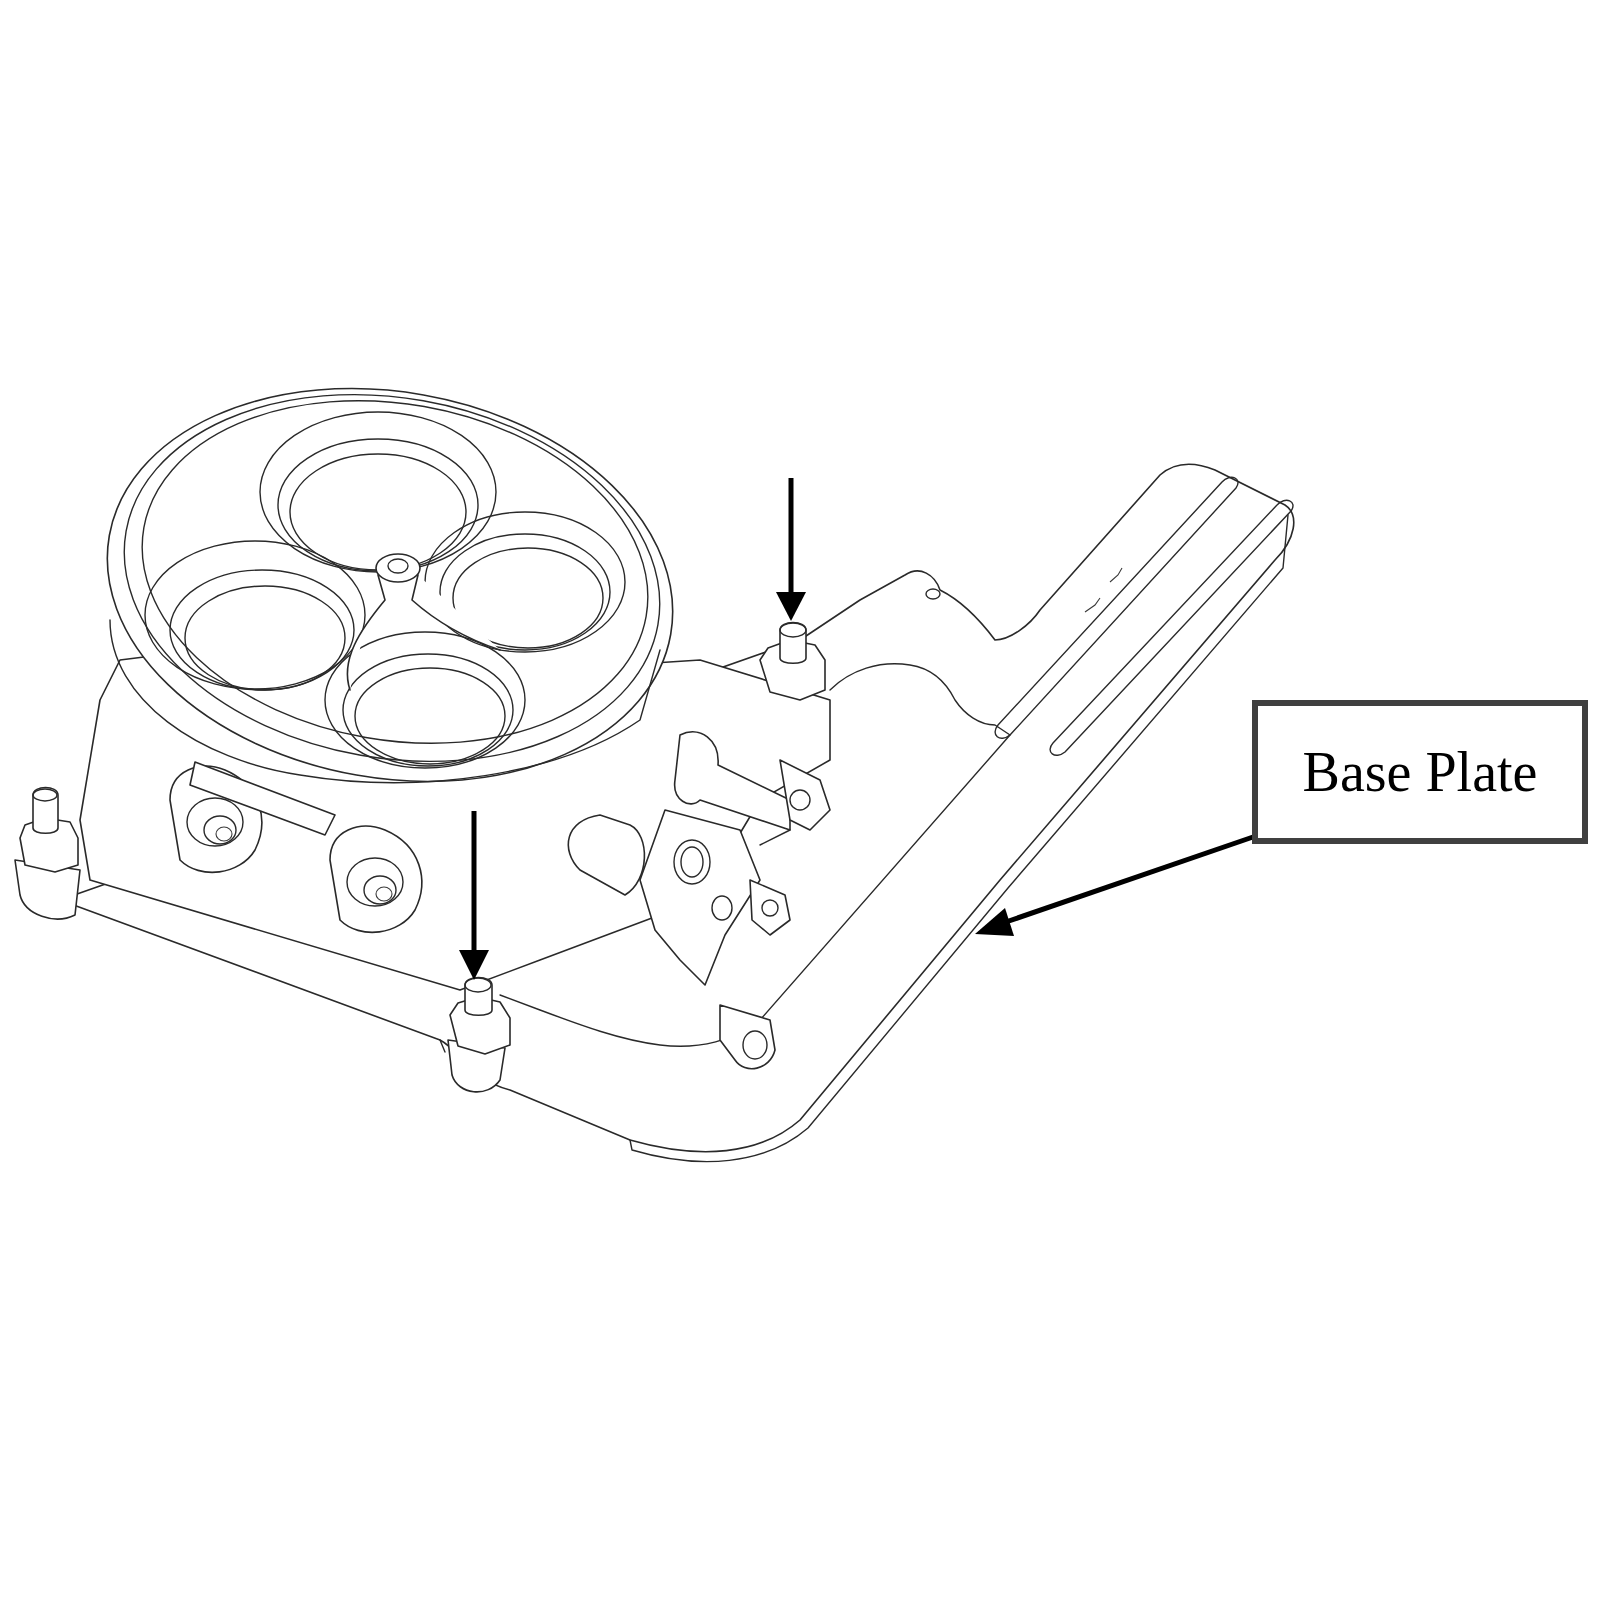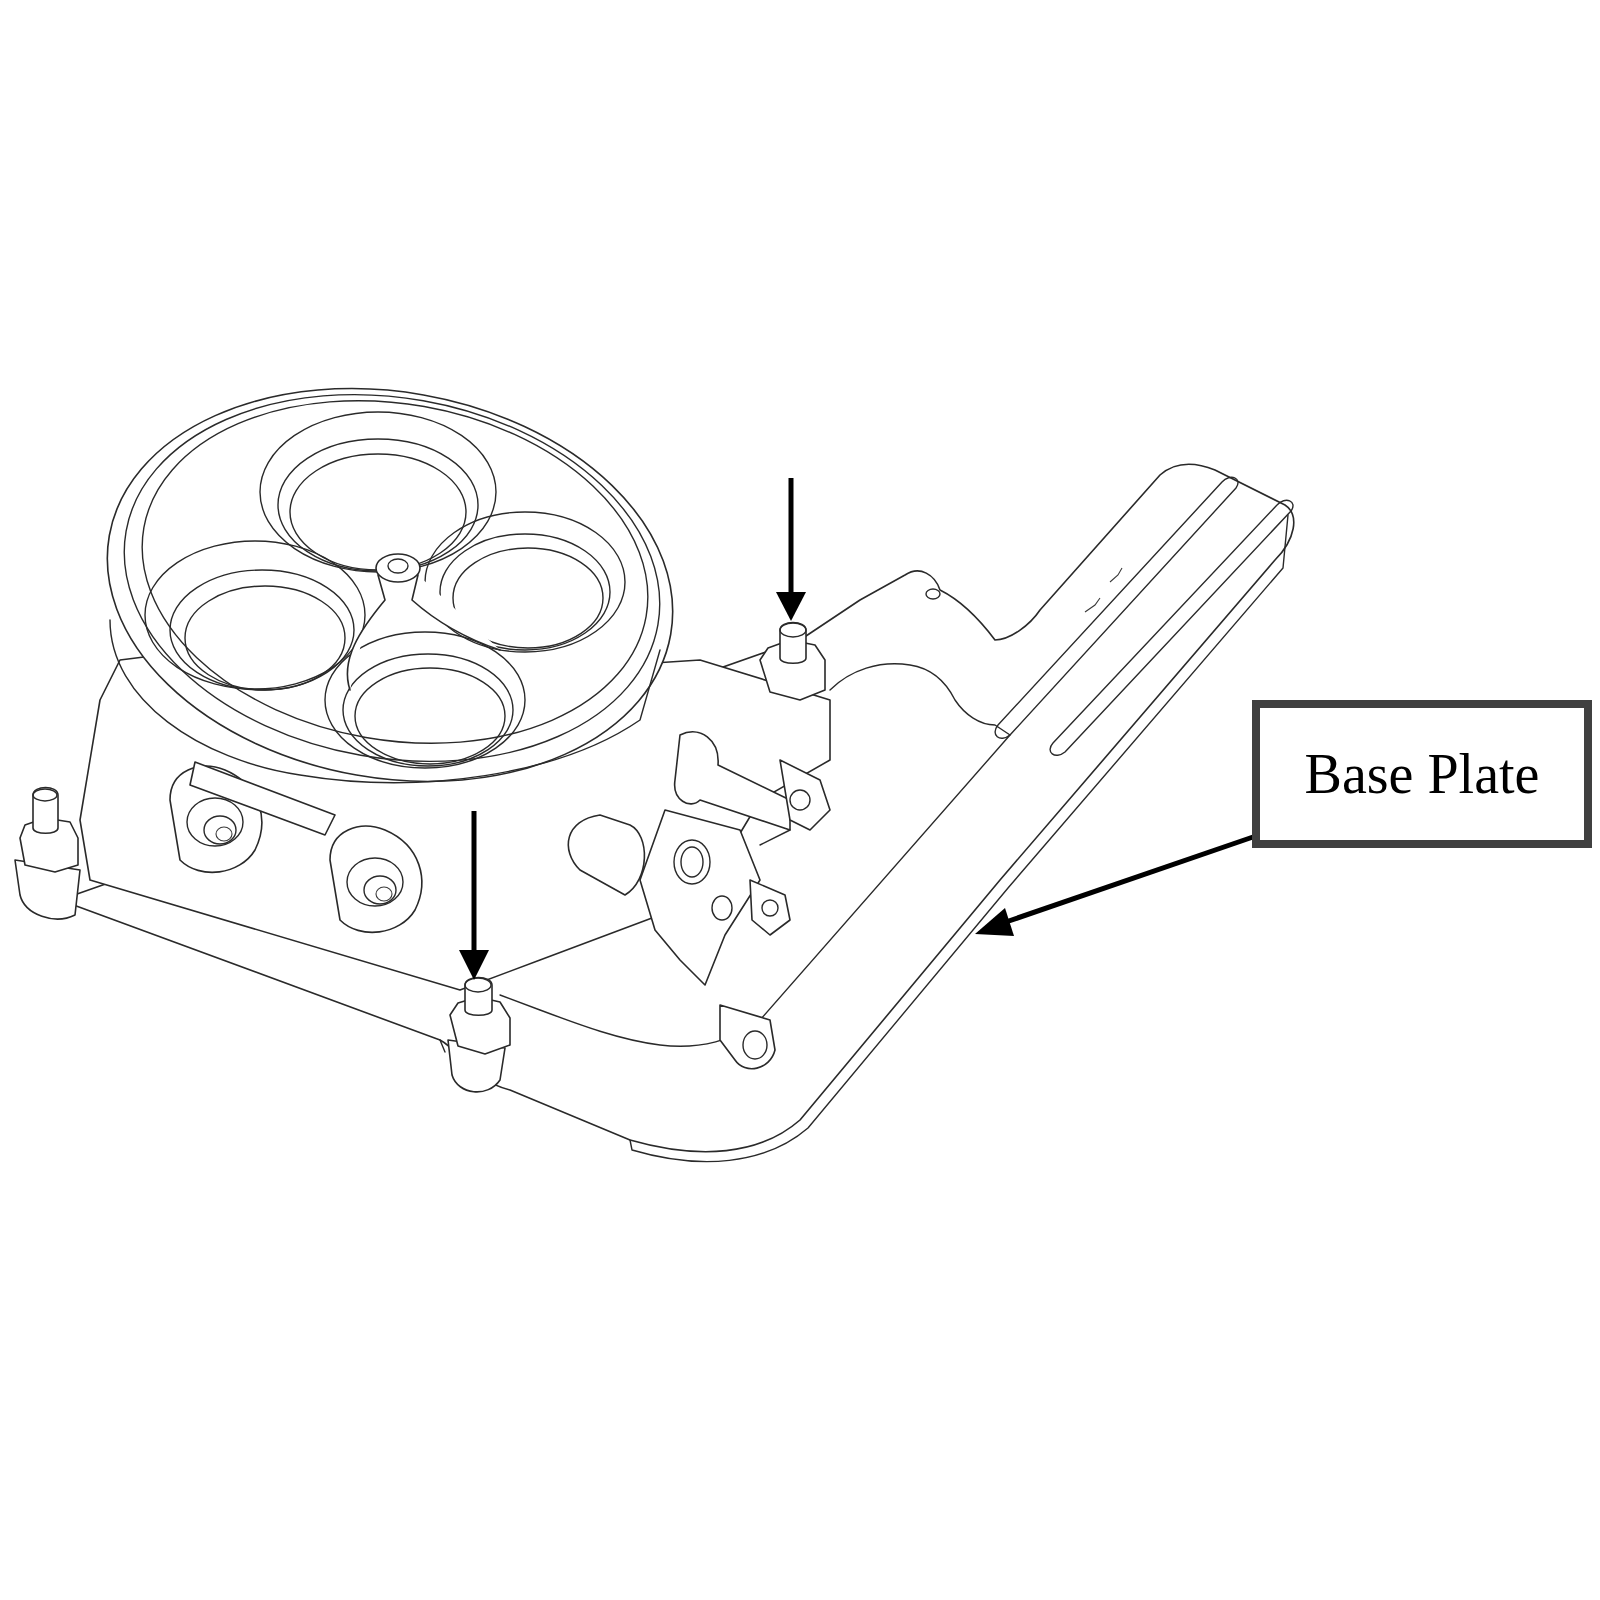--- a/index.html
+++ b/index.html
@@ -7,21 +7,21 @@
     #stage { position: absolute; left: 0; top: 0; width: 1600px; height: 1600px; }
     .ln { fill: #ffffff; stroke: #2a2a2a; stroke-width: 1.6; stroke-linejoin: round; stroke-linecap: round; }
     .ln2 { fill: none; stroke: #2a2a2a; stroke-width: 1.4; stroke-linejoin: round; stroke-linecap: round; }
     .thin { fill: none; stroke: #3a3a3a; stroke-width: 1.1; }
     .arrow-shaft { stroke: #000; stroke-width: 5; fill: none; }
     .arrow-head { fill: #000; stroke: none; }
     .label-box {
       position: absolute;
       left: 1252px; top: 700px;
       width: 324px; height: 132px;
-      border: 8px solid #404040;
+      border: 6px solid #404040;
       background: #fff;
       display: flex; align-items: center; justify-content: center;
       box-sizing: content-box;
     }
     .label-text {
       font-family: "Liberation Serif", "DejaVu Serif", serif;
       font-size: 56px;
       color: #000;
       line-height: 1;
       white-space: nowrap;

